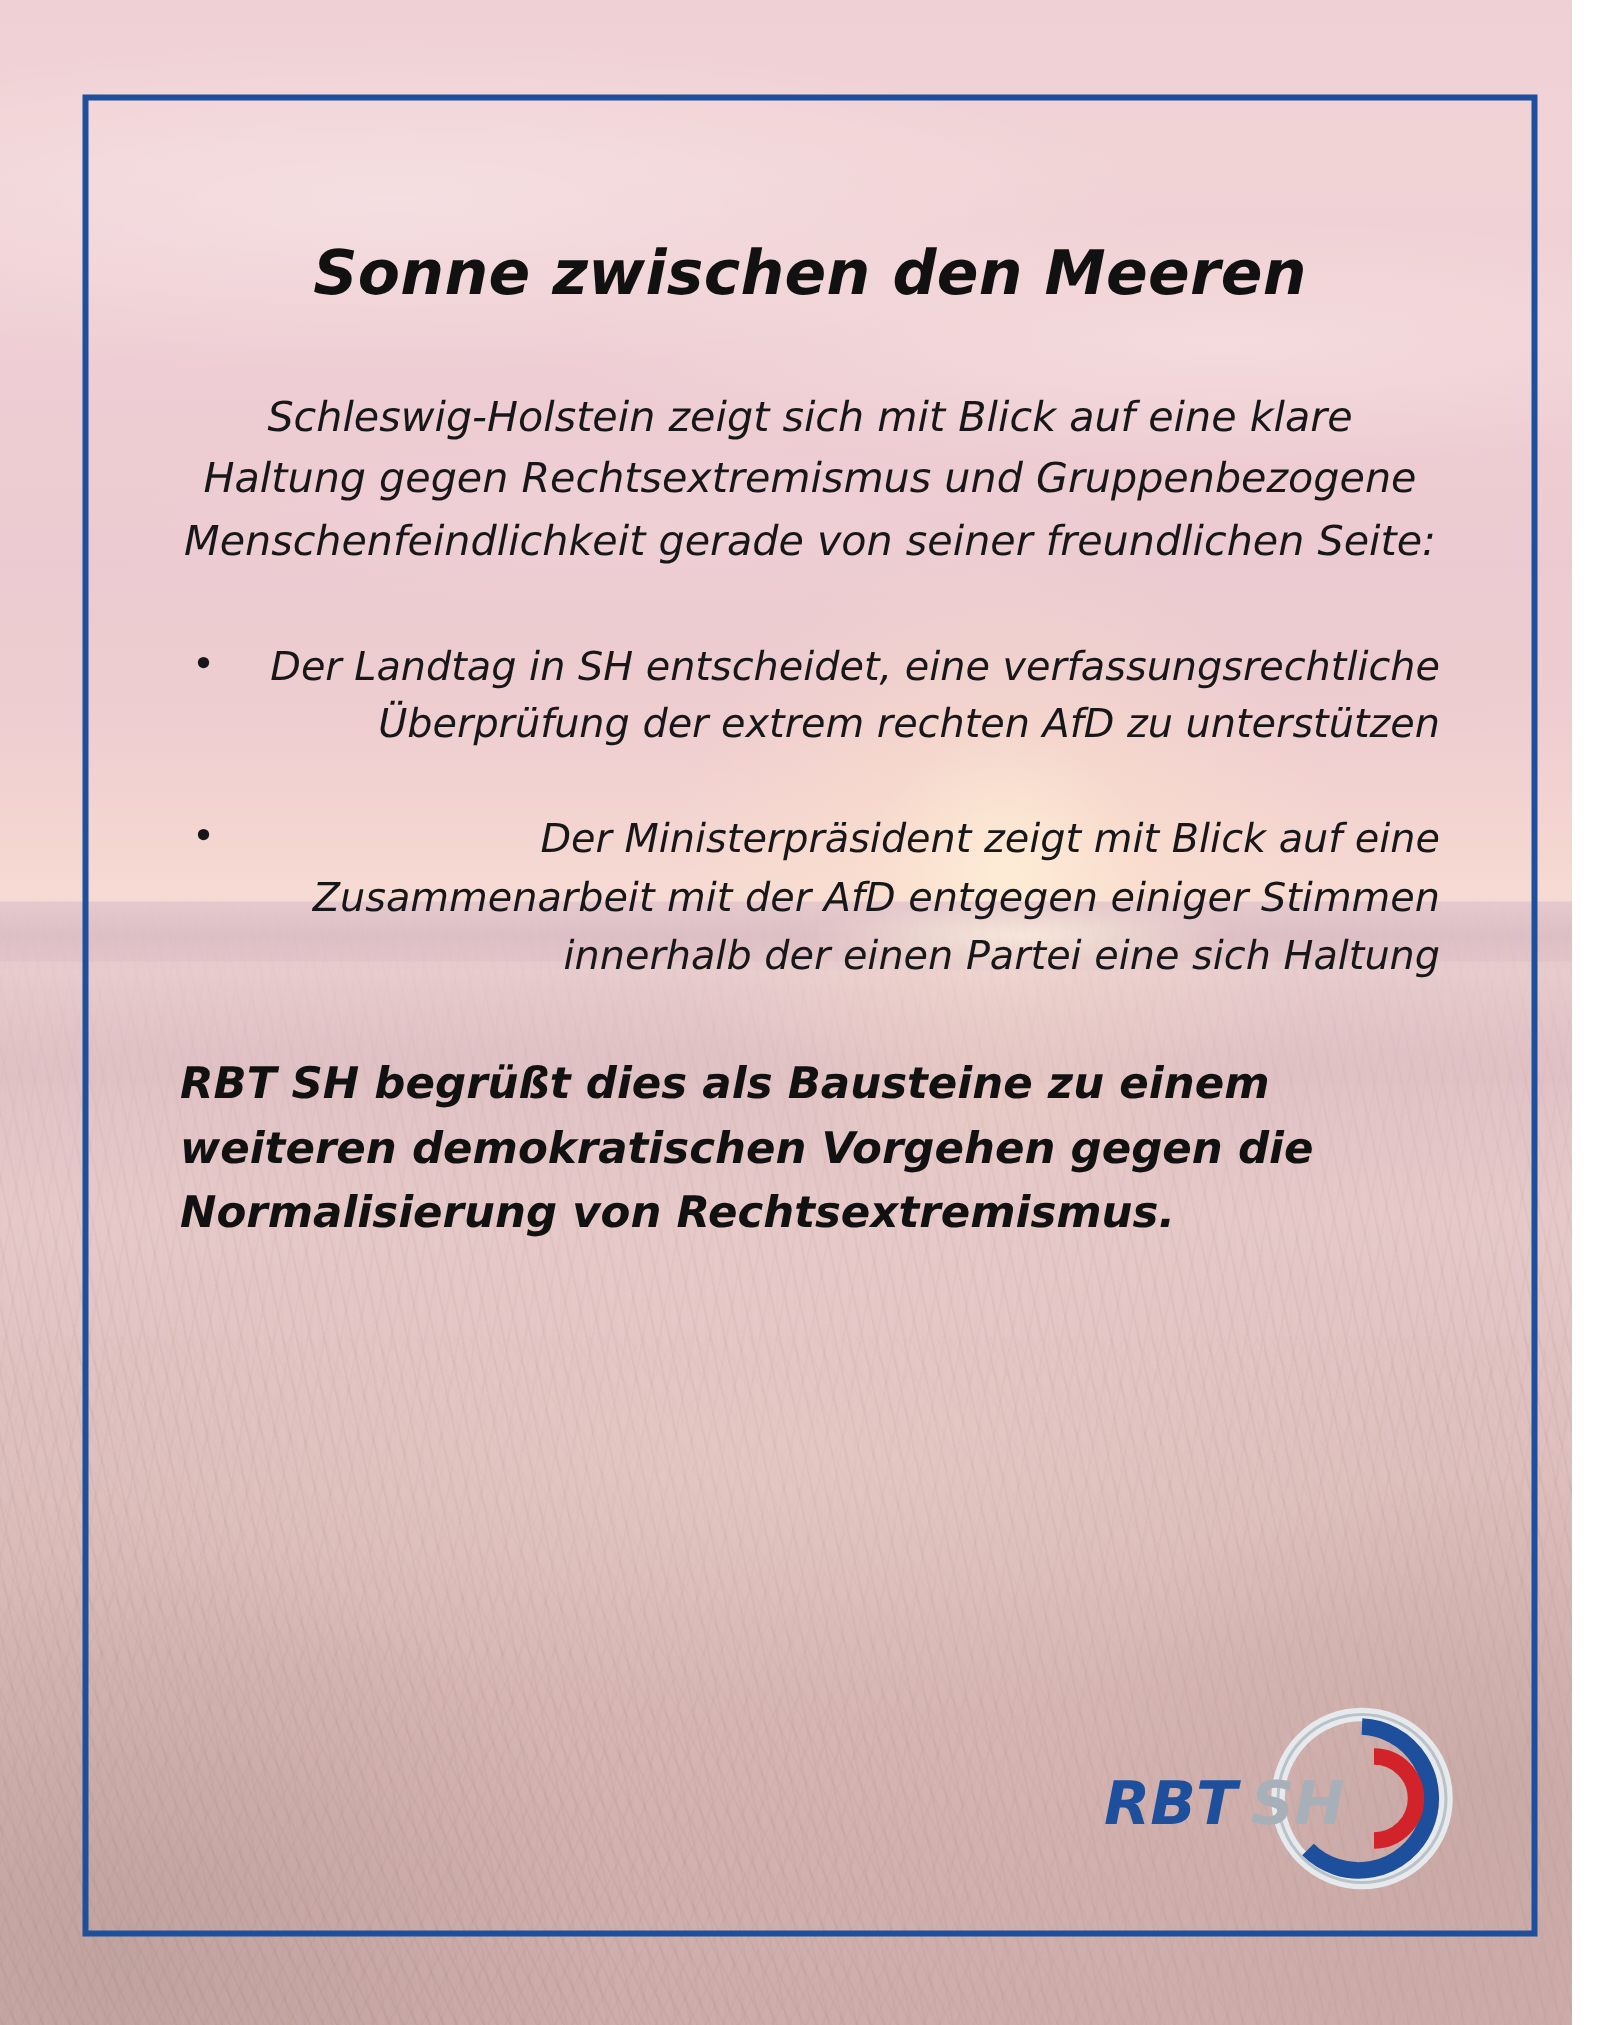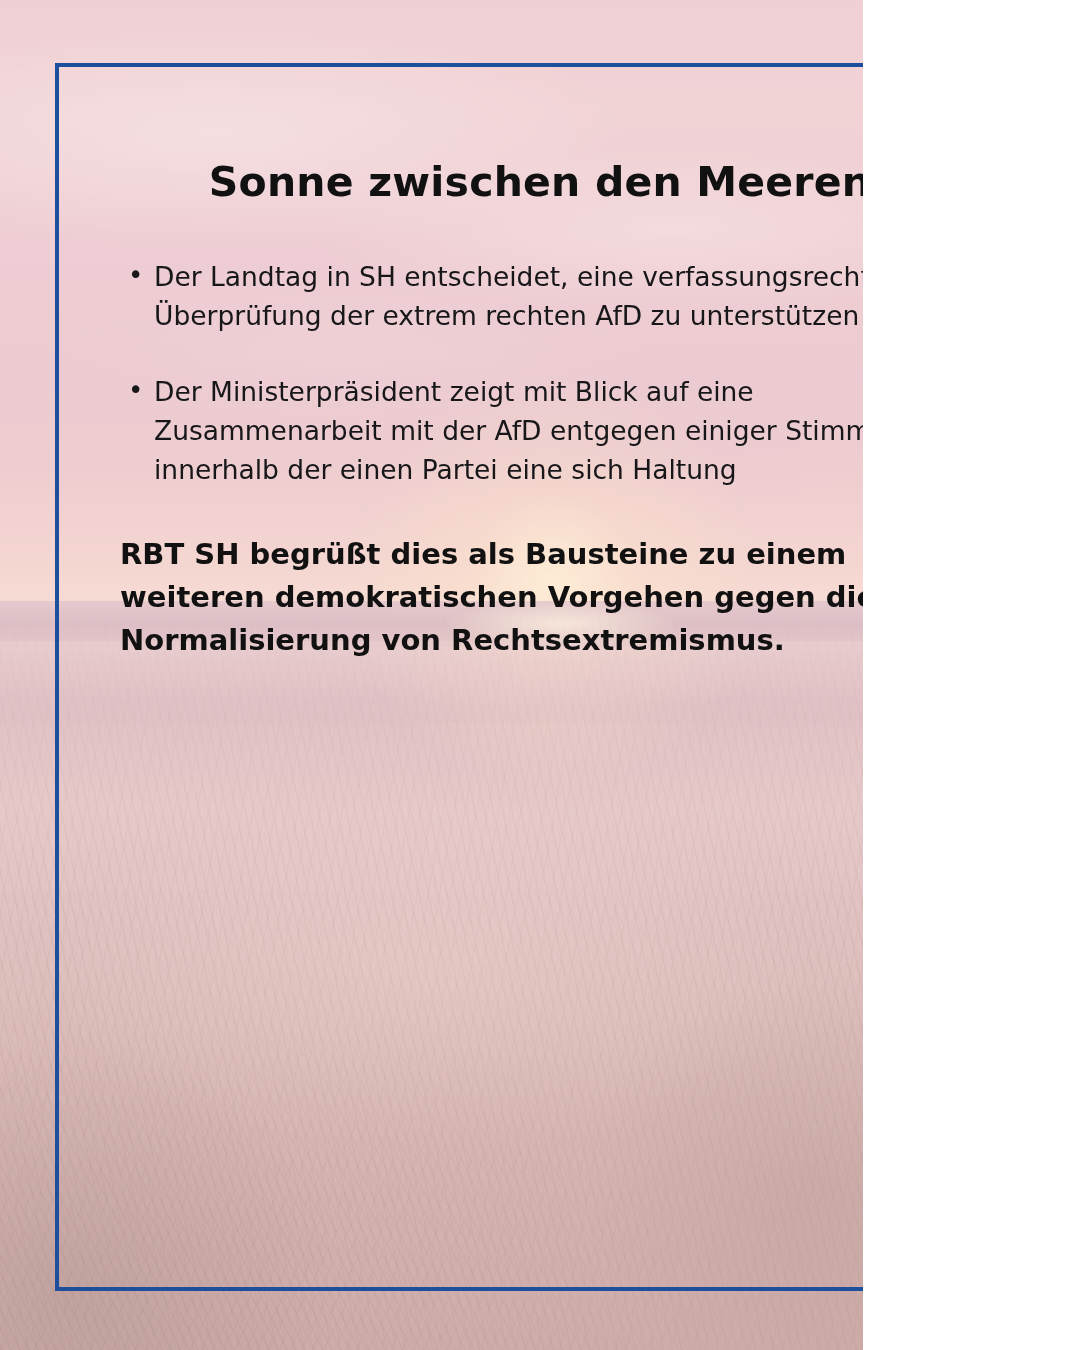--- a/index.html
+++ b/index.html
@@ -8,24 +8,25 @@
   }
   body {
     width: 1080px;
     height: 1350px;
     font-family: "DejaVu Sans", sans-serif;
     overflow: hidden;
   }
 
   .poster {
     position: relative;
-    width: 863px;
+    width: 1048px;
     height: 1350px;
     overflow: hidden;
     background: #14b8a6;
+    font-style: italic;
   }
 
   
   .bg {
     position: absolute;
     inset: 0;
     background:
       
       radial-gradient(circle at 64% 43%, rgba(255,236,200,0.85) 0%, rgba(255,221,180,0.35) 9%, rgba(255,210,185,0.0) 22%),
       
@@ -167,20 +168,21 @@
     margin: 0;
     padding: 0;
   }
   .bullets li {
     position: relative;
     font-size: 26.5px;
     line-height: 1.46;
     margin: 0 0 38px 0;
     padding-left: 34px;
     color: #17171a;
+    text-align: right;
   }
   .bullets li::before {
     content: "•";
     position: absolute;
     left: 8px;
     top: -1px;
     font-size: 26px;
     line-height: 1.46;
     color: #17171a;
   }
@@ -217,23 +219,38 @@
   <div class="dunes2"></div>
   <div class="sand-shade"></div>
   <div class="wash"></div>
 
   <div class="frame"></div>
 
   <div class="content">
 
     <h1 class="title">Sonne zwischen den Meeren</h1>
 
+    <p class="lede">Schleswig-Holstein zeigt sich mit Blick auf eine klare Haltung gegen Rechtsextremismus und Gruppenbezogene Menschenfeindlichkeit gerade von seiner freundlichen Seite:</p>
 
     <ul class="bullets">
       <li>Der Landtag in SH entscheidet, eine verfassungsrechtliche Überprüfung der extrem rechten AfD zu unterstützen</li>
       <li>Der Ministerpräsident zeigt mit Blick auf eine Zusammenarbeit mit der AfD entgegen einiger Stimmen innerhalb der einen Partei eine sich Haltung</li>
     </ul>
 
     <p class="closing">RBT SH begrüßt dies als Bausteine zu einem weiteren demokratischen Vorgehen gegen die Normalisierung von Rechtsextremismus.</p>
   </div>
 
+  <div class="logo">
+    <svg viewBox="0 0 250 130" xmlns="http://www.w3.org/2000/svg" aria-hidden="true">
+
+      <circle cx="178" cy="65" r="56" fill="none" stroke="#e6eaed" stroke-width="9"></circle>
+      <circle cx="178" cy="65" r="56" fill="none" stroke="#b9c2c9" stroke-width="2"></circle>
+
+      <path d="M 178 17 A 48 48 0 1 1 142 99" fill="none" stroke="#1d4f9c" stroke-width="11" stroke-linecap="butt"></path>
+
+      <path d="M 186 37 A 28 28 0 1 1 186 93" fill="none" stroke="#d2232a" stroke-width="11" stroke-linecap="butt"></path>
+
+      <text x="6" y="82" font-family="'DejaVu Sans', sans-serif" font-size="40" font-weight="700" fill="#1d4f9c">RBT</text>
+      <text x="104" y="82" font-family="'DejaVu Sans', sans-serif" font-size="40" font-weight="700" fill="#a7b0b8">SH</text>
+    </svg>
+  </div>
 
 </div>
 
 </body></html>

